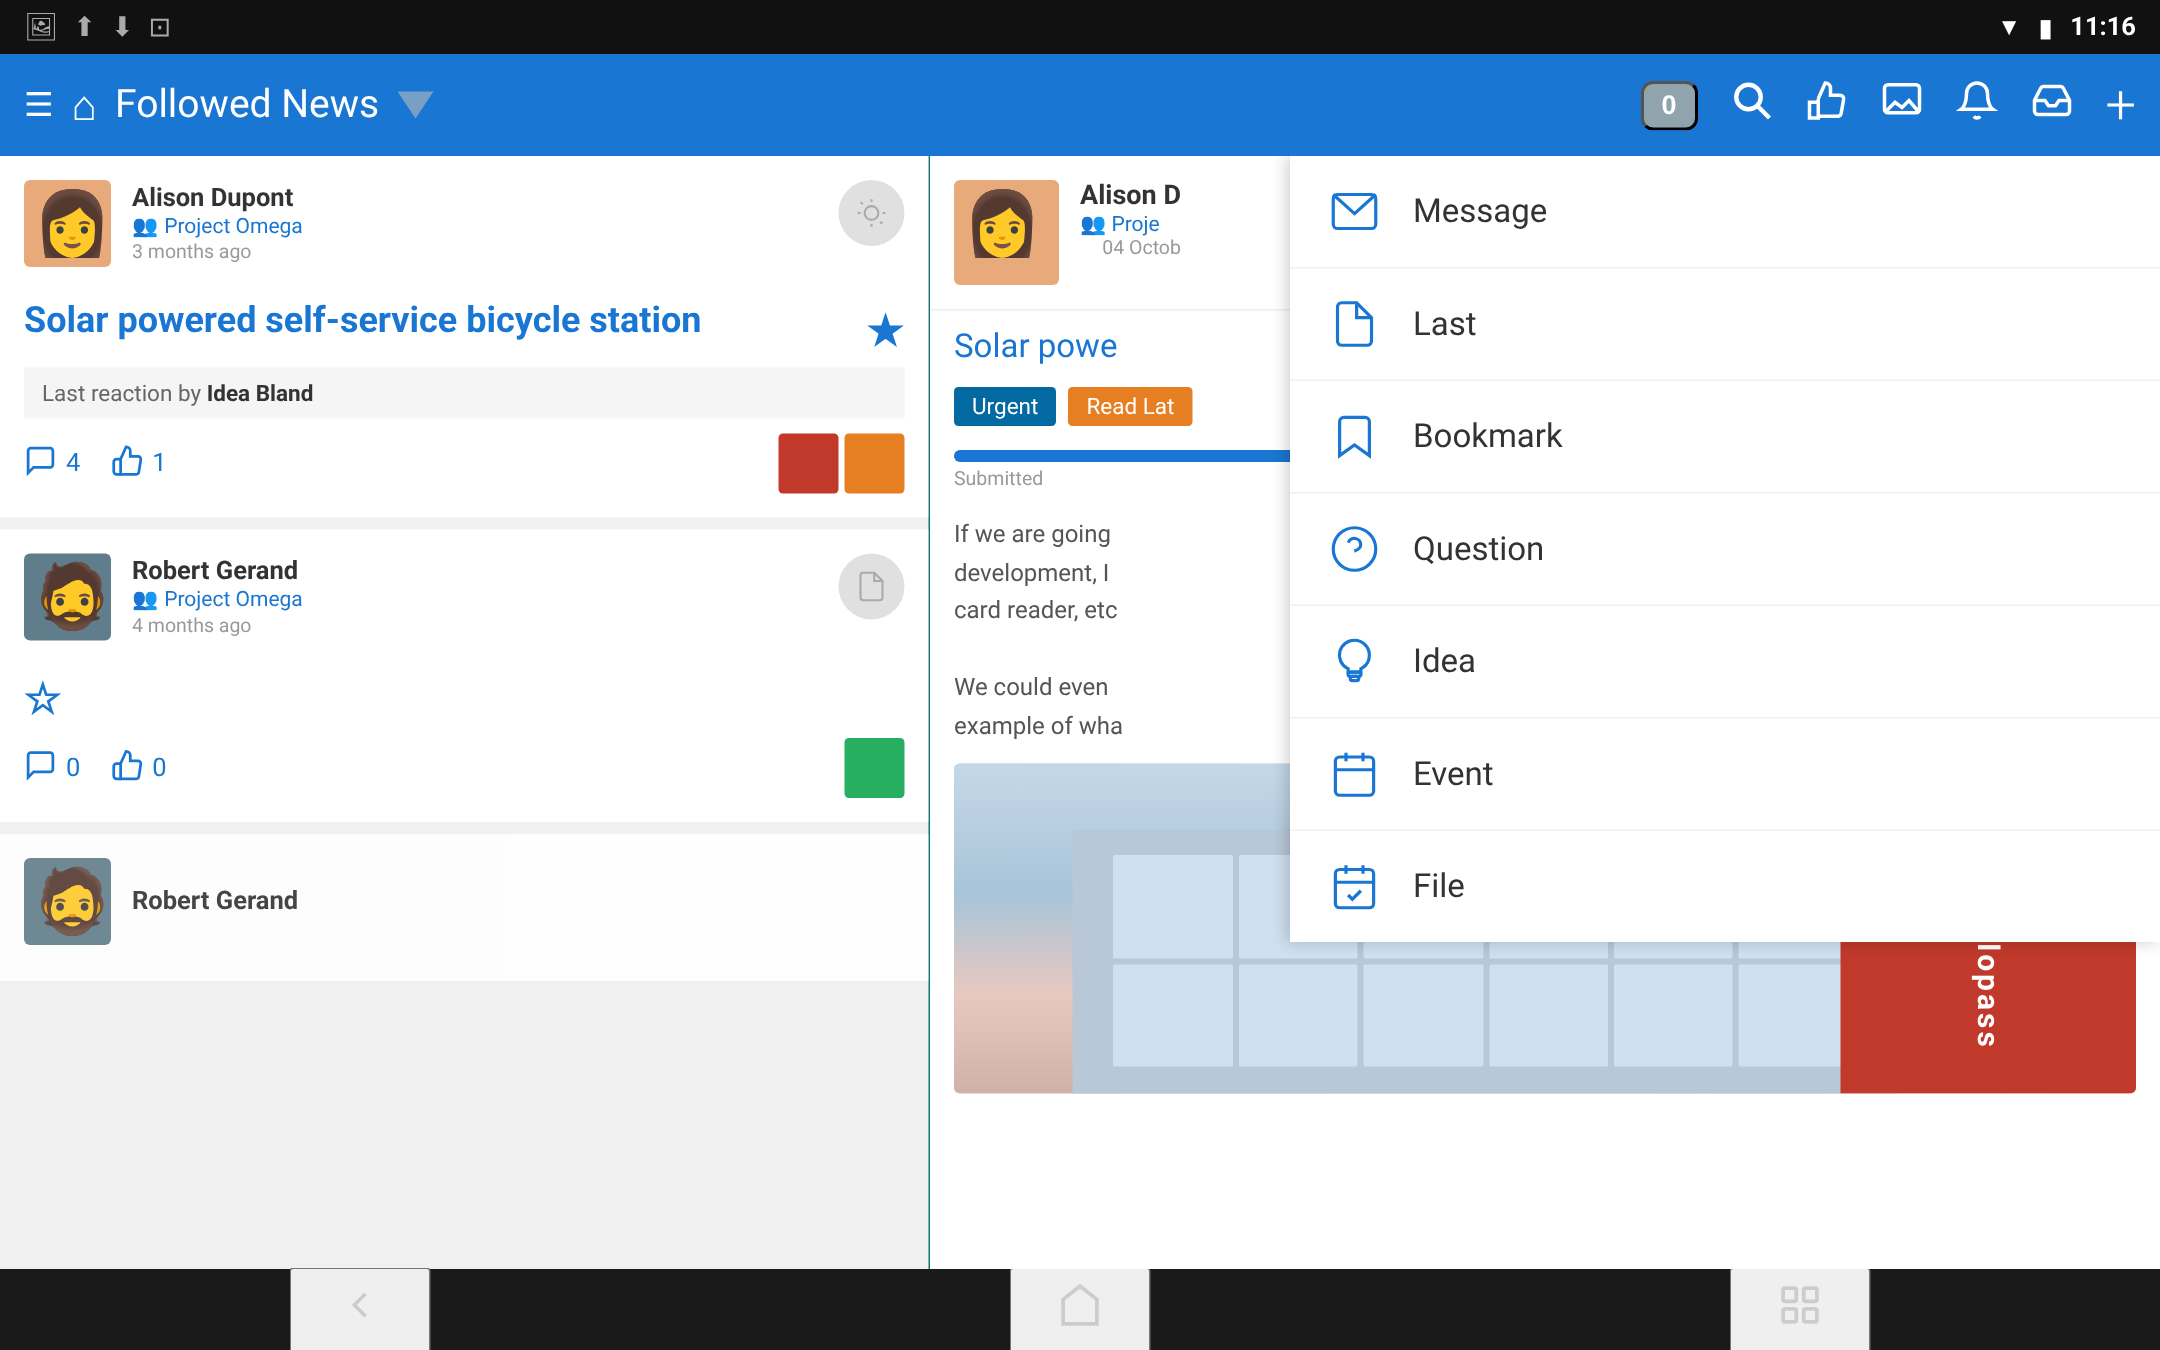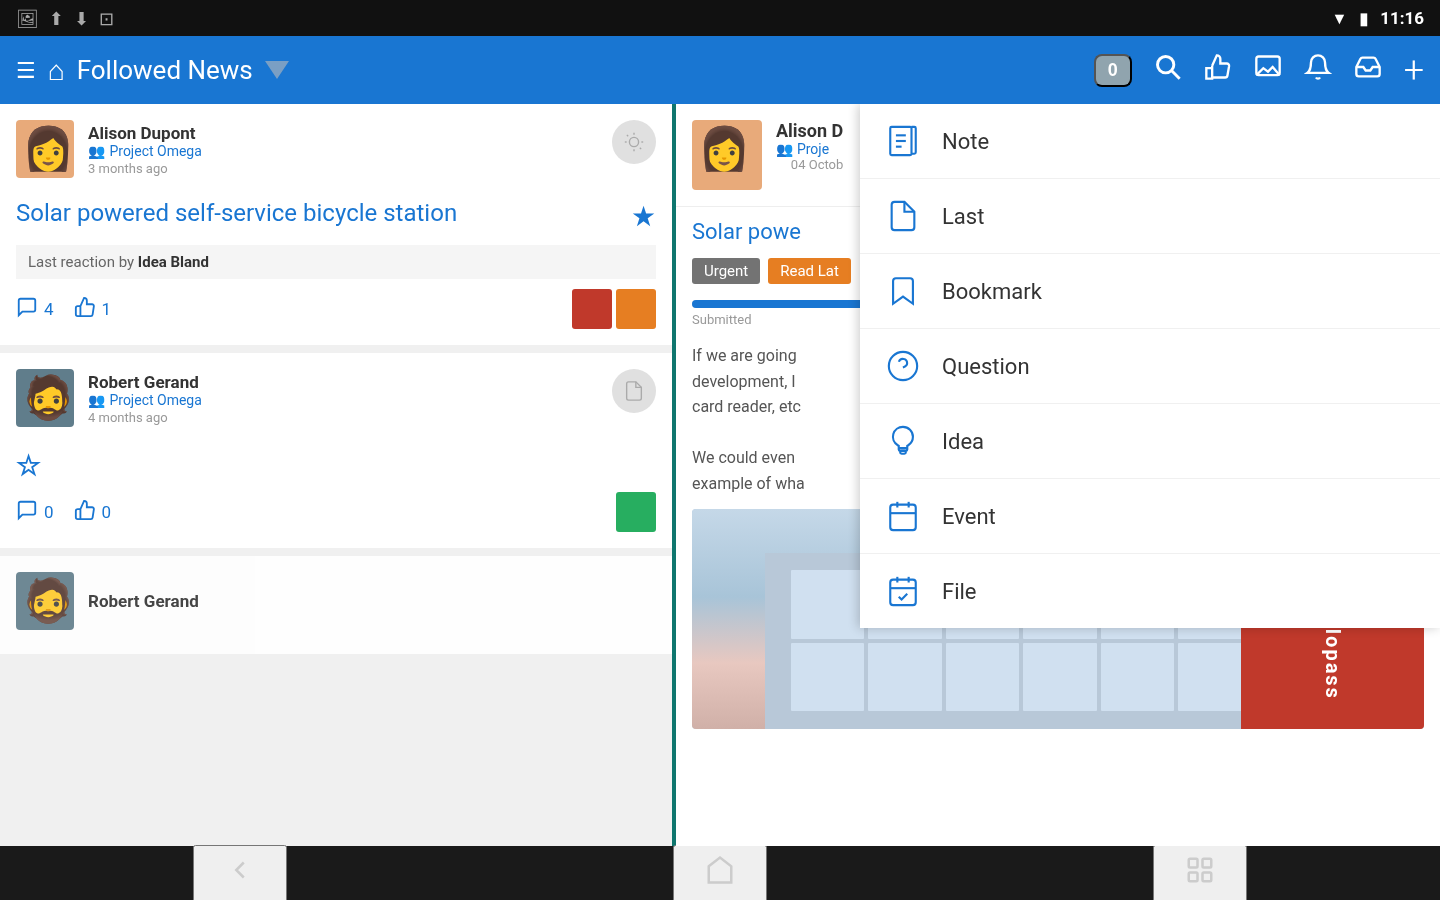--- a/index.html
+++ b/index.html
@@ -91,24 +91,24 @@
 
     
     .main-content {
       display: flex;
       height: calc(900px - 36px - 68px - 54px);
       background: #f5f5f5;
     }
 
     
     .news-feed {
-      width: 676px;
+      width: 620px;
       background: #f0f0f0;
       overflow-y: auto;
-      border-right: 4px solid #0f766e;
+      border-right: 1px solid #0f766e;
     }
 
     
     .news-card {
       background: white;
       margin-bottom: 8px;
       padding: 16px;
     }
     .card-header {
       display: flex;
@@ -235,21 +235,21 @@
       color: #1976d2;
       padding: 12px 16px 6px;
     }
 
     .detail-tags {
       padding: 8px 16px;
       display: flex;
       gap: 8px;
     }
     .tag-urgent {
-      background: #737373;
+      background: #0369a1;
       color: white;
       padding: 4px 12px;
       border-radius: 3px;
       font-size: 15px;
     }
     .tag-read-later {
       background: #e67e22;
       color: white;
       padding: 4px 12px;
       border-radius: 3px;
@@ -514,21 +514,21 @@
             <line x1="12" y1="2" x2="12" y2="4"></line>
             <line x1="12" y1="20" x2="12" y2="22"></line>
             <line x1="4.22" y1="4.22" x2="5.64" y2="5.64"></line>
             <line x1="18.36" y1="18.36" x2="19.78" y2="19.78"></line>
             <line x1="2" y1="12" x2="4" y2="12"></line>
             <line x1="20" y1="12" x2="22" y2="12"></line>
           </svg>
         </div>
       </div>
 
-      <div style="display:flex; align-items:flex-start; justify-content:space-between;">
+      <div style="display:flex; align-items:flex-end; justify-content:space-between;font-weight:bold;">
         <div class="card-title" style="flex:1;">Solar powered self-service bicycle station</div>
         <span class="card-star-btn filled" style="margin-top:14px;">★</span>
       </div>
 
       <div class="card-last-reaction">
         <span>Last reaction by</span>
         <strong>Idea Bland</strong>
       </div>
 
       <div class="card-footer">
@@ -675,33 +675,30 @@
           </div>
         </div>
         <div class="red-banner">
           <span class="banner-text">velopass</span>
         </div>
       </div>
     </div>
 
     <div class="dropdown-overlay">
 
-
       <div class="dropdown-item">
         <div class="dropdown-item-icon">
           <svg viewBox="0 0 24 24" width="34" height="34" fill="none" stroke="#1976d2" stroke-width="1.5">
-            <rect x="3" y="2" width="15" height="20" rx="1"></rect>
-            <path d="M18 2h2a1 1 0 011 1v17a1 1 0 01-1 1h-2"></path>
-            <line x1="7" y1="8" x2="14" y2="8"></line>
-            <line x1="7" y1="12" x2="14" y2="12"></line>
-            <line x1="7" y1="16" x2="11" y2="16"></line>
-          </svg>
-        </div>
-        <span class="dropdown-item-label">Note</span>
-      </div>
+            <rect x="2" y="4" width="20" height="16" rx="2"></rect>
+            <polyline points="2 4 12 13 22 4"></polyline>
+          </svg>
+        </div>
+        <span class="dropdown-item-label">Message</span>
+      </div>
+
 
       <div class="dropdown-item">
         <div class="dropdown-item-icon">
           <svg viewBox="0 0 24 24" width="34" height="34" fill="none" stroke="#1976d2" stroke-width="1.5">
             <path d="M13 2H6a2 2 0 00-2 2v16a2 2 0 002 2h12a2 2 0 002-2V9z"></path>
             <polyline points="13 2 13 9 20 9"></polyline>
           </svg>
         </div>
         <span class="dropdown-item-label">Last</span>
       </div>

